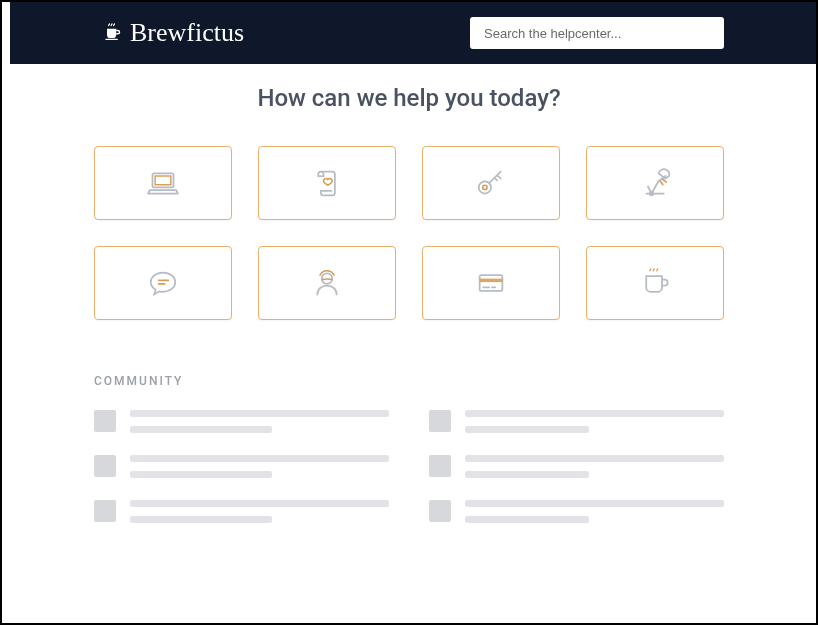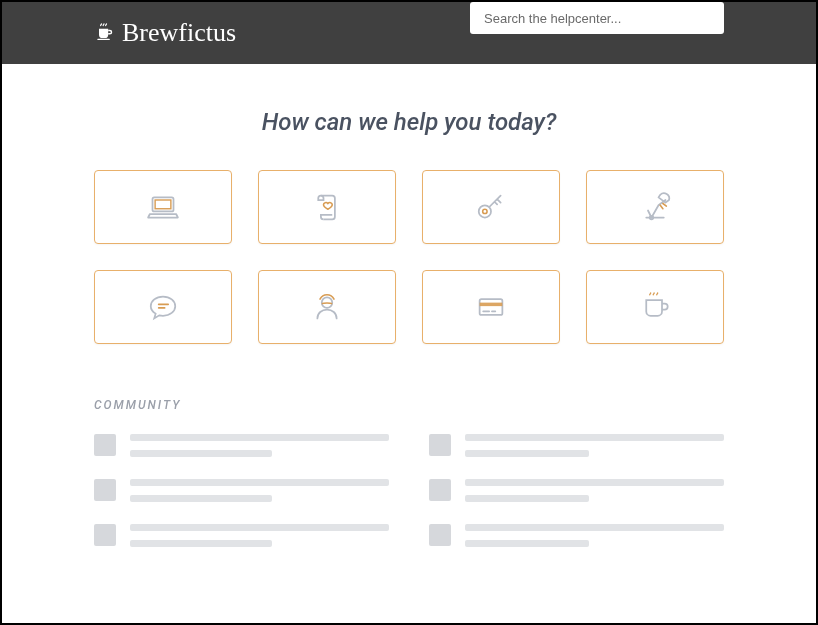--- a/index.html
+++ b/index.html
@@ -12,25 +12,27 @@
     padding: 0;
   }
   .window {
     width: 818px;
     height: 625px;
     background: #fff;
     border: 2px solid #000;
     overflow: hidden;
   }
   .header {
-    background: #404040;
+    background: #0f172a;
     height: 62px;
     display: flex;
+    align-items: center;
     justify-content: space-between;
     padding: 0 92px;
+    margin-left: 8px;
   }
   .logo {
     display: flex;
     align-items: center;
     gap: 8px;
   }
   .logo-icon {
     width: 20px;
     height: 20px;
     display: flex;
@@ -48,22 +50,21 @@
     height: 32px;
     border-radius: 3px;
     background: #fff;
     border: none;
     padding: 0 14px;
     font-size: 13px;
     color: #555;
   }
   .search::placeholder { color: #6a6a6a; }
   .main {
-    padding: 44px 92px 0 92px;
-    font-style: italic;
+    padding: 20px 92px 0 92px;
   }
   .page-title {
     text-align: center;
     font-size: 24px;
     color: #4a5261;
     font-weight: 500;
     margin-bottom: 34px;
   }
   .cards {
     display: grid;

